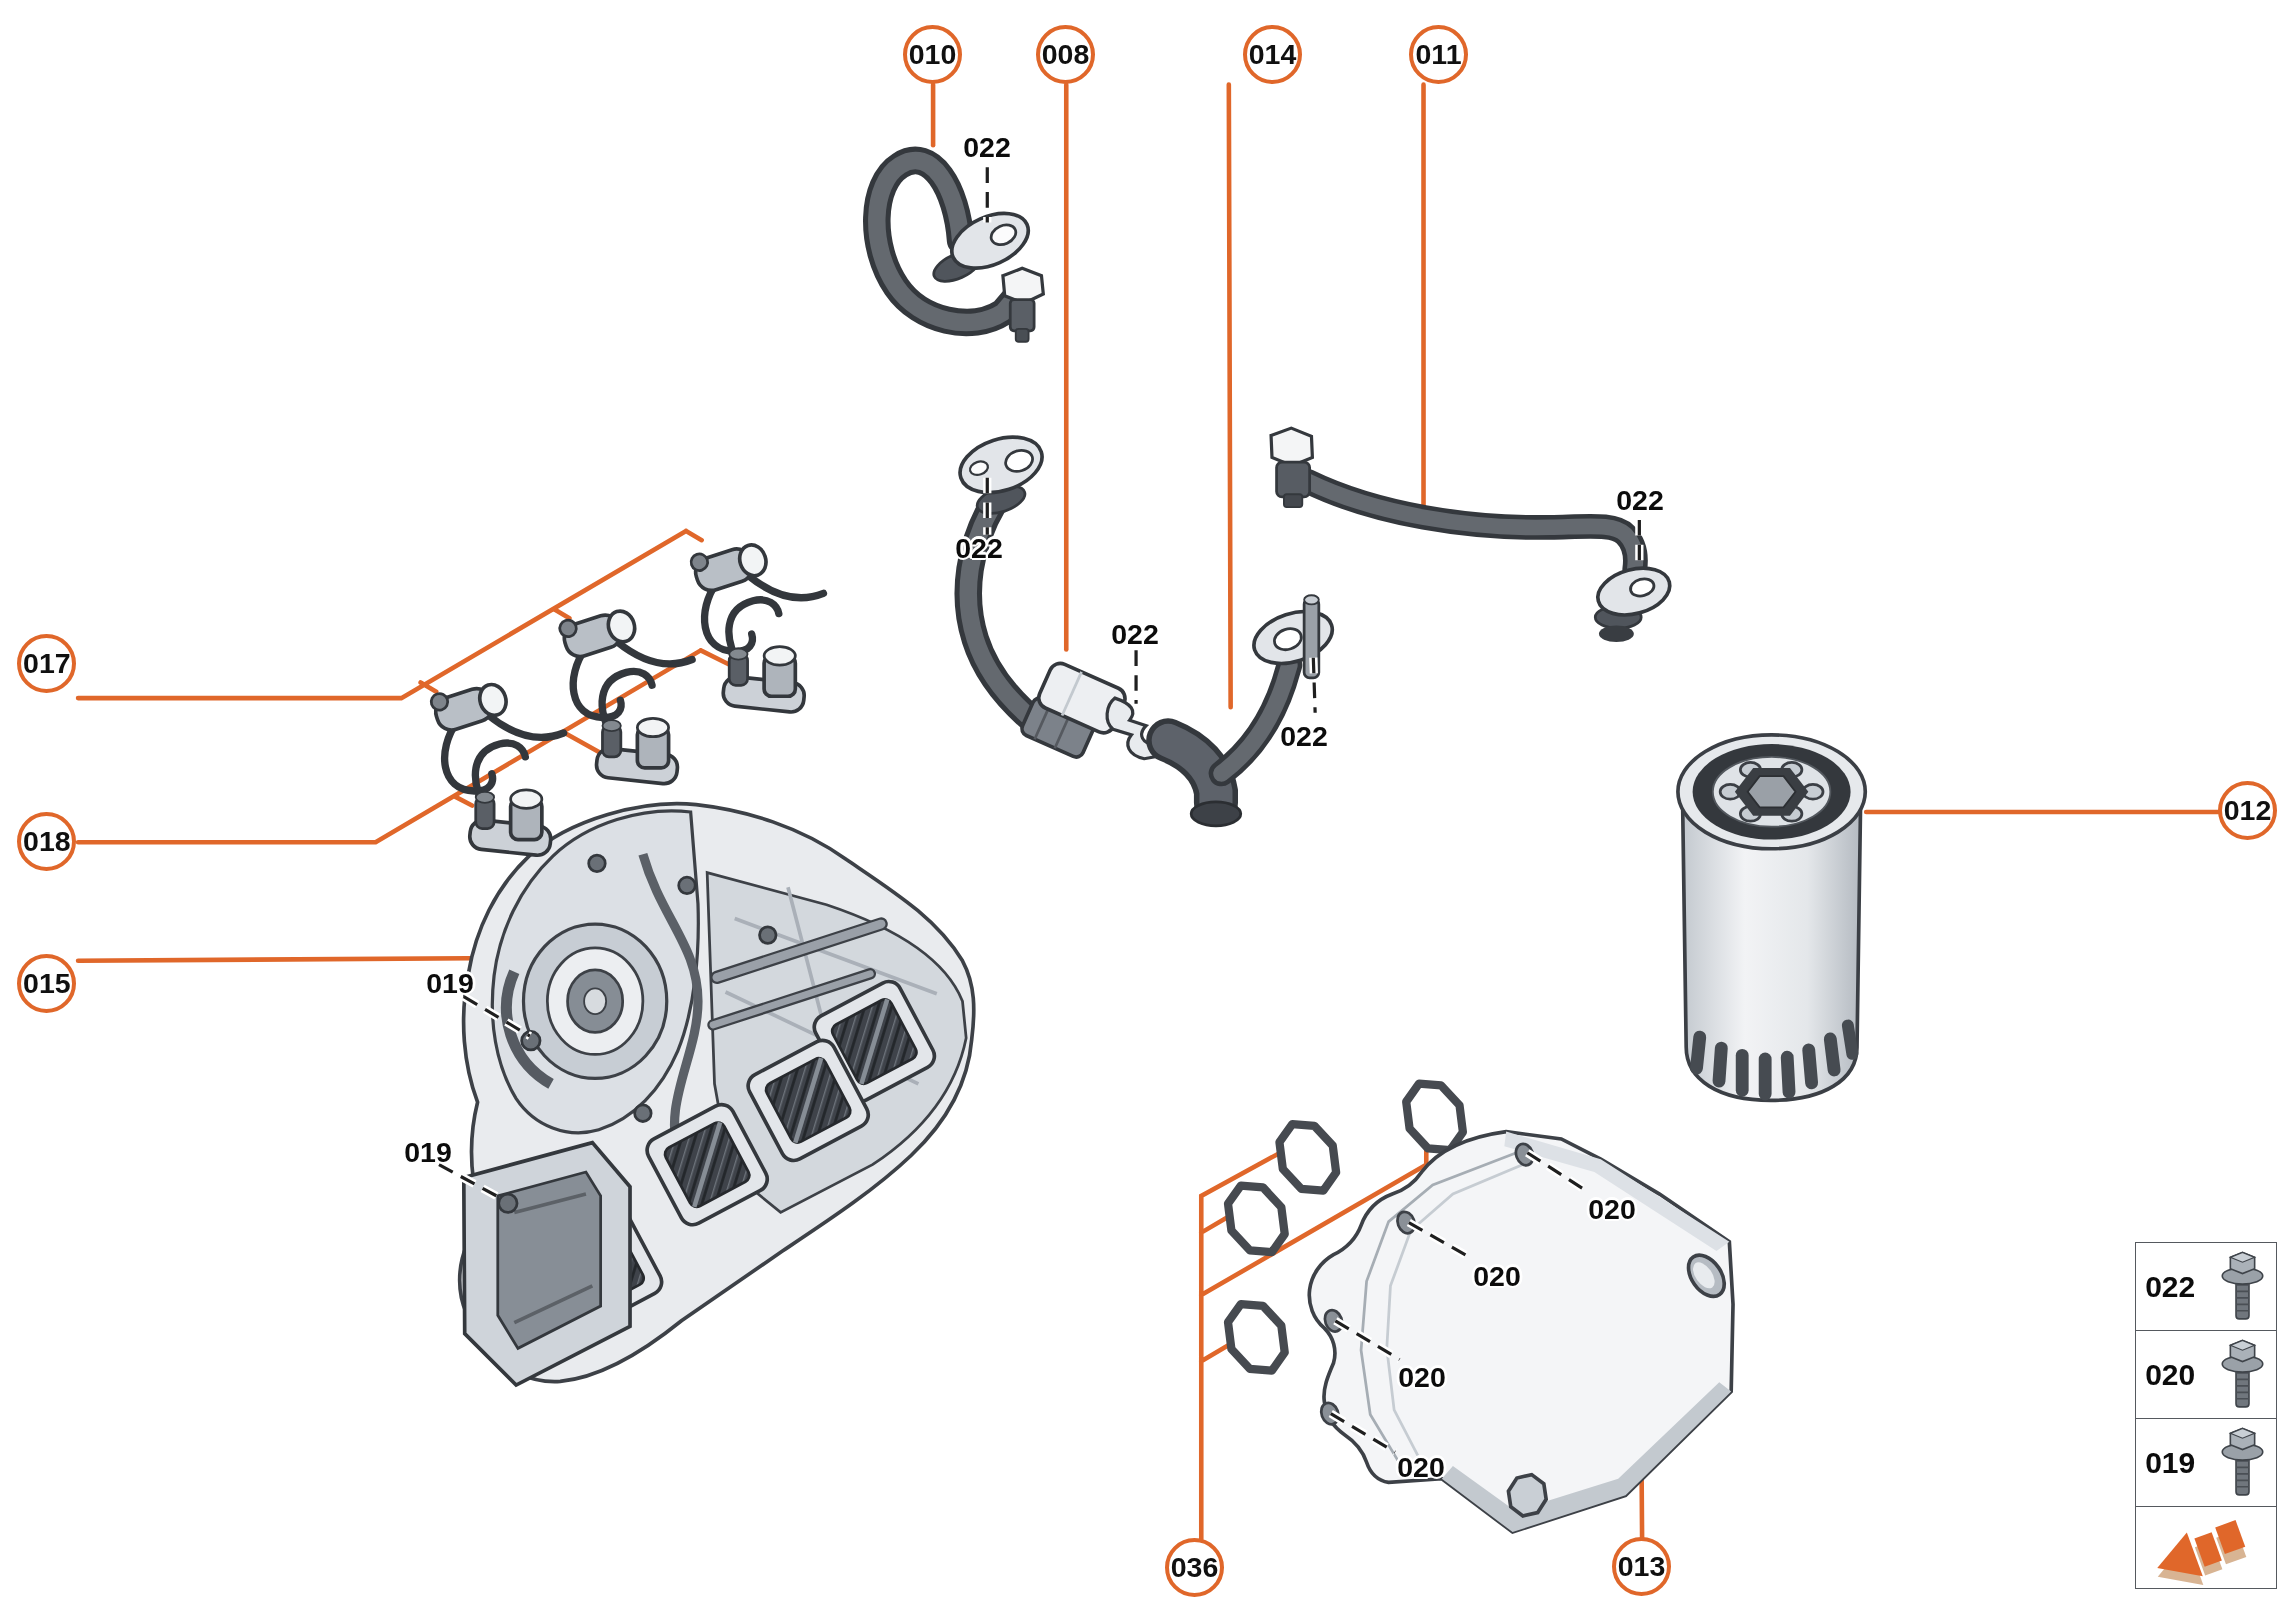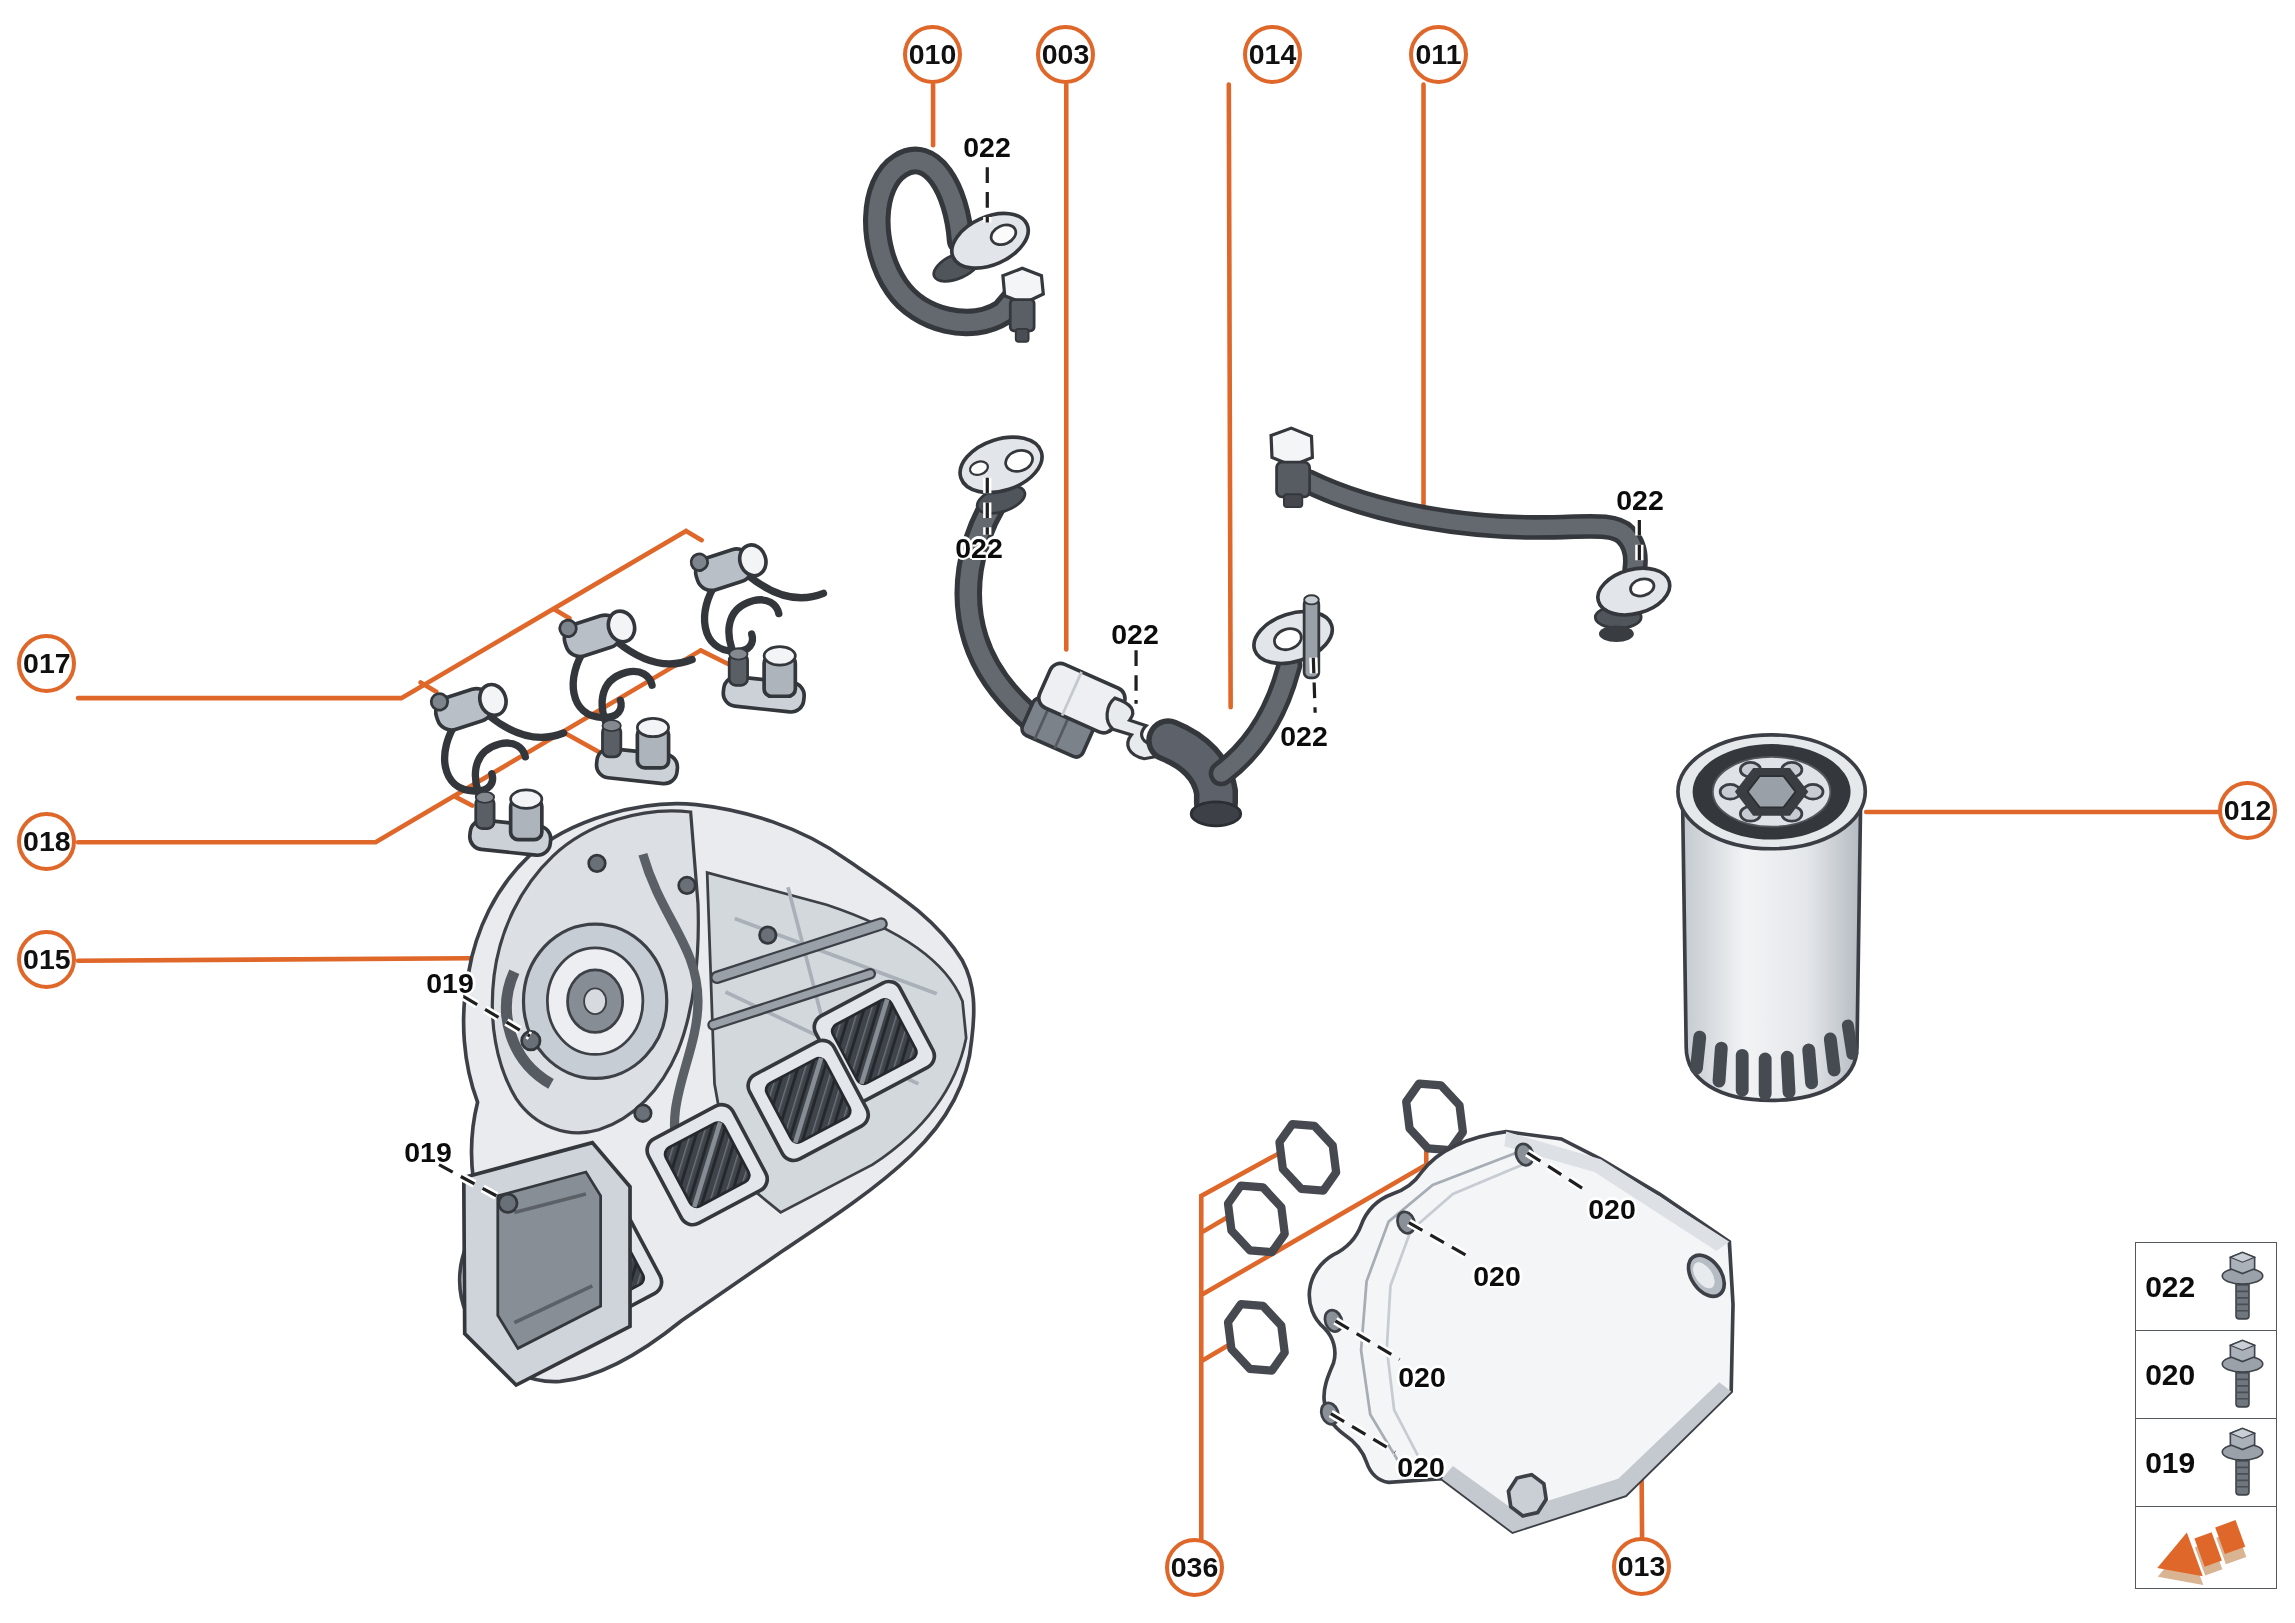--- a/index.html
+++ b/index.html
@@ -302,27 +302,27 @@
     <path d="M1663 1255 L1728 1297"></path>
           <path d="M1534 1331 L1604 1371"></path>
     <path d="M1454 1438 L1524 1480"></path>
           <path d="M1449 1539 L1519 1581"></path>
   </g>
 </g>
 </svg>
 
 <div id="callout-layer">
       <div class="callout" style="left: 903px; top: 25px;">010</div>
-      <div class="callout" style="left: 1036px; top: 25px;">003</div>
+      <div class="callout" style="left: 1036px; top: 25px;">008</div>
       <div class="callout" style="left: 1243px; top: 25px;">014</div>
       <div class="callout" style="left: 1393px; top: 25px; margin-left: 16px;">011</div>
       <div class="callout" style="left: 2218px; top: 781px;">012</div>
       <div class="callout" style="left: 17.4px; top: 634px;">017</div>
       <div class="callout" style="left: 17.4px; top: 812px;">018</div>
-      <div class="callout" style="left: 17.4px; top: 930px;">015</div>
+      <div class="callout" style="left: 17.4px; top: 954px;">015</div>
       <div class="callout" style="left: 1165px; top: 1538px;">036</div>
       <div class="callout" style="left: 1612px; top: 1537px;">013</div>
     </div>
 <div id="label-layer">
       <div class="part-label" style="left: 987px; top: 147px;">022</div>
       <div class="part-label" style="left: 979px; top: 548px;">022</div>
       <div class="part-label" style="left: 1135px; top: 634px;">022</div>
       <div class="part-label" style="left: 1304px; top: 736px;">022</div>
       <div class="part-label" style="left: 1640px; top: 500px;">022</div>
       <div class="part-label" style="left: 450px; top: 983px;">019</div>

